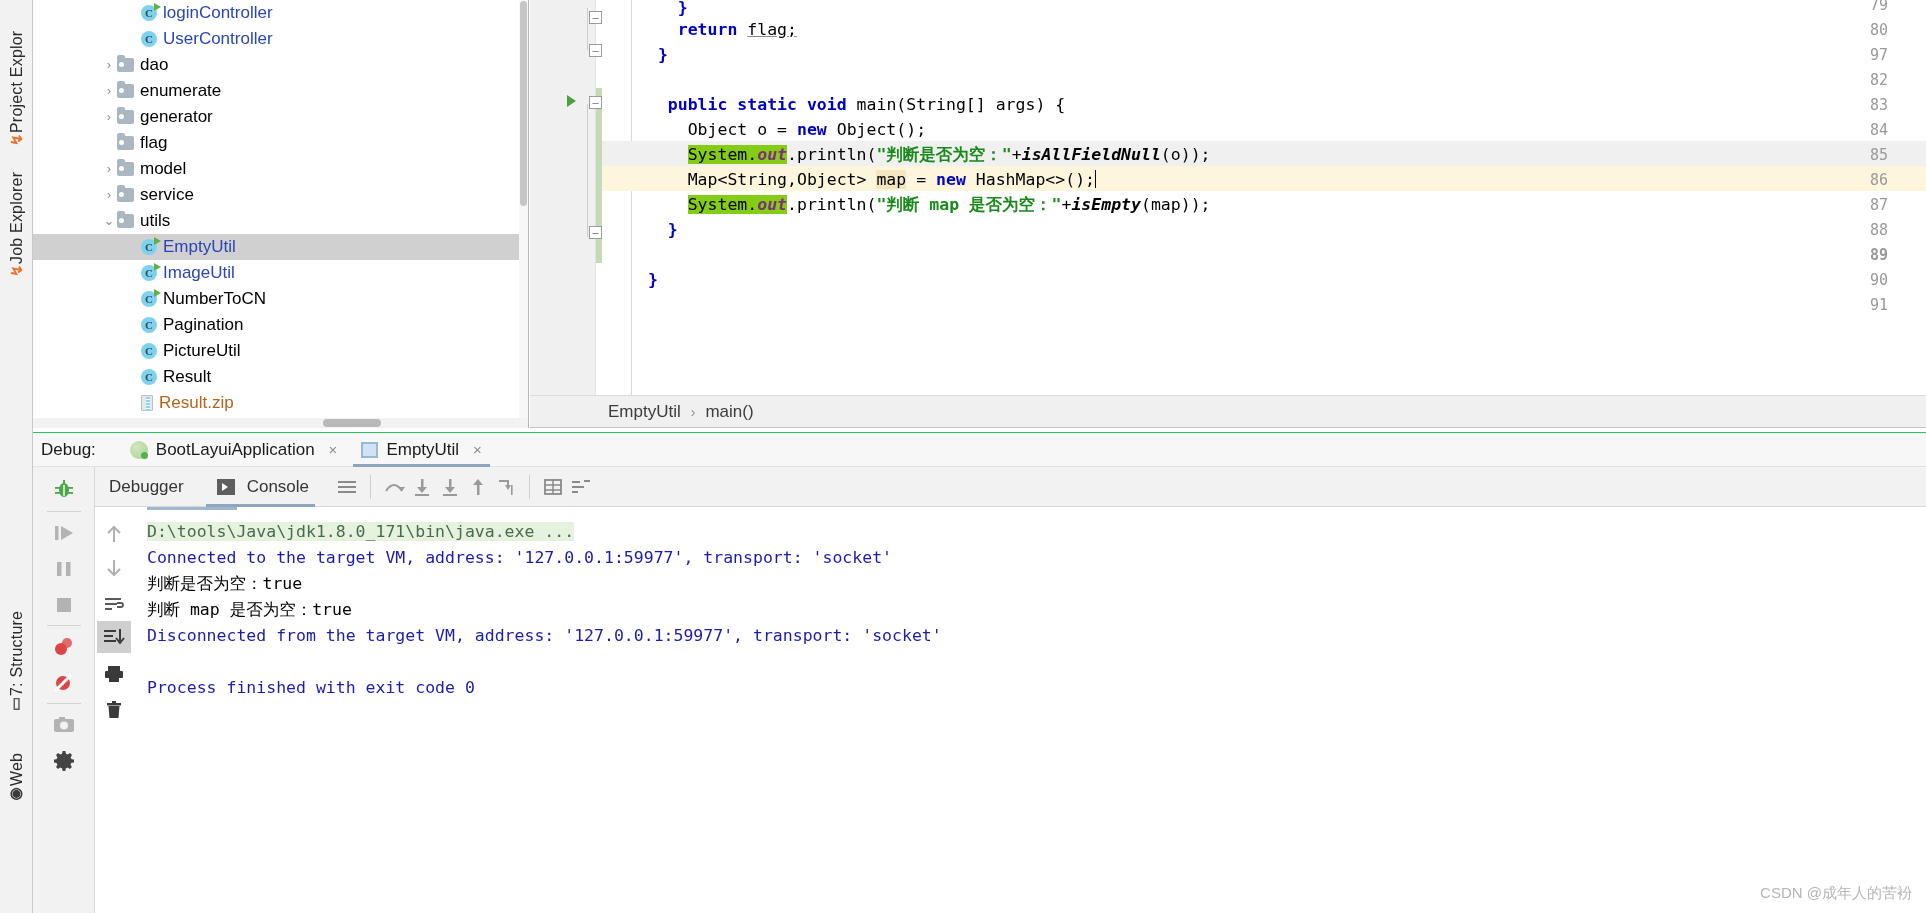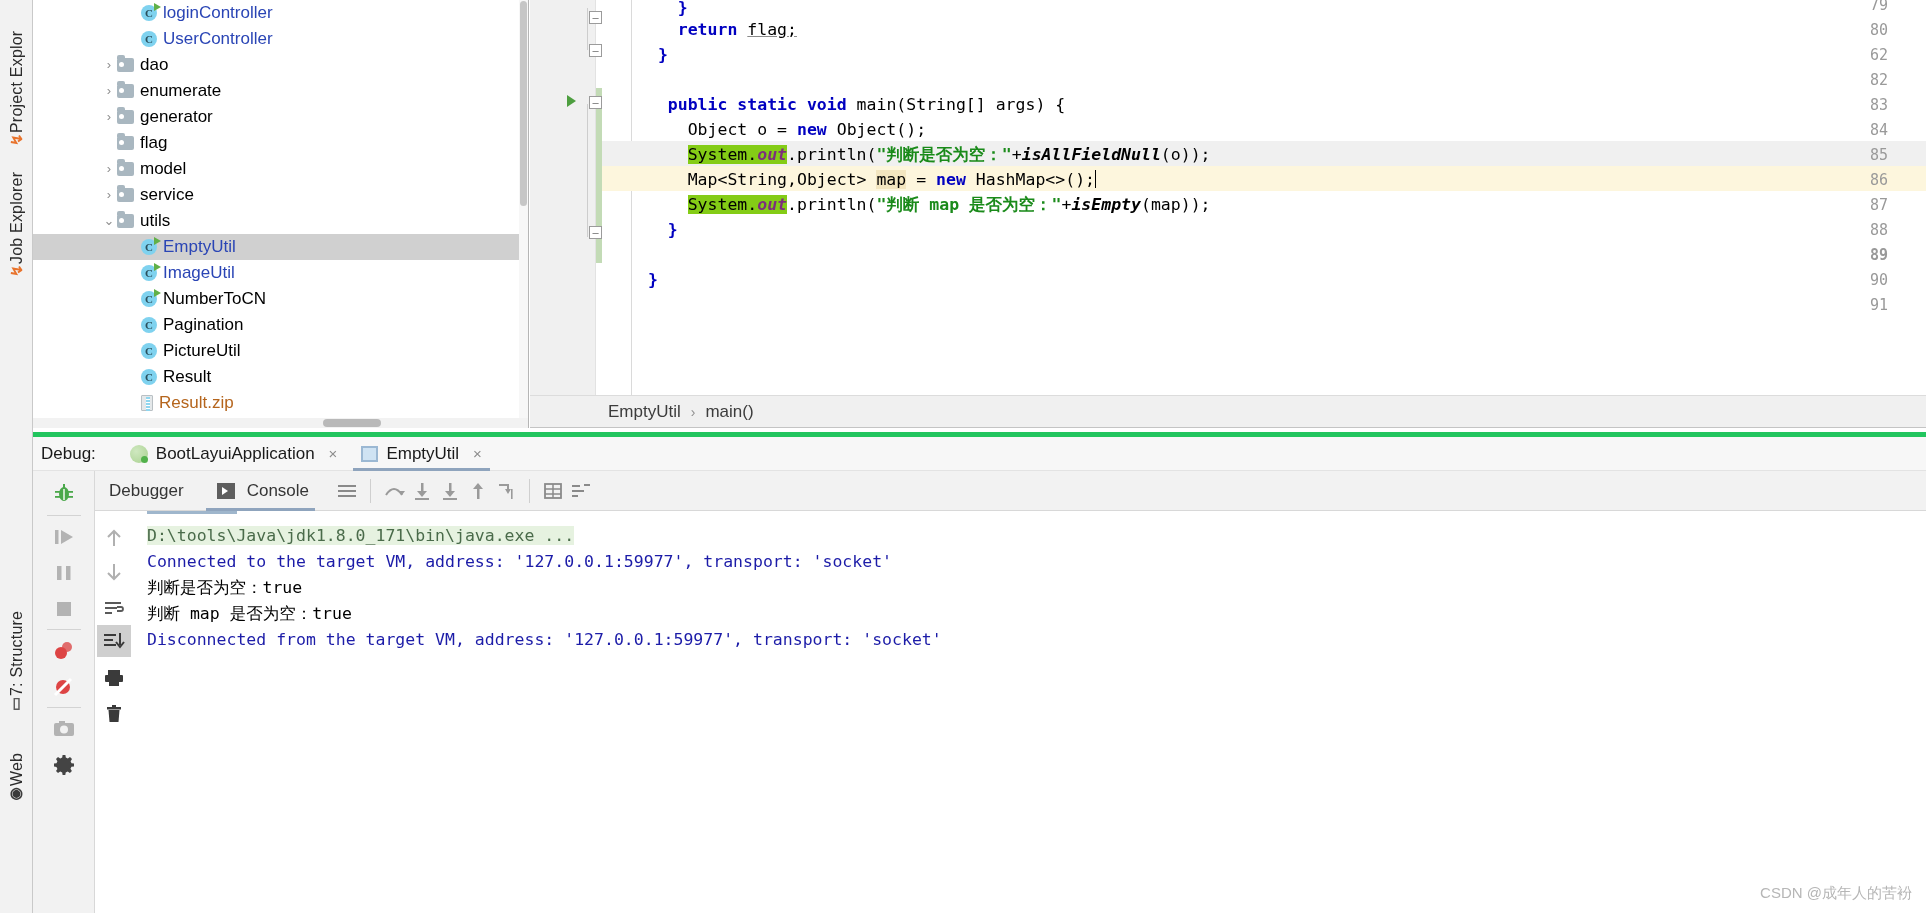--- a/index.html
+++ b/index.html
@@ -165,21 +165,21 @@
   .bc-sep { color:#8f8f8f; font-size:14px; }
 
   
   .bc-filler {
     position:absolute; left:33px; top:428px; width:497px; height:4px; background:#ffffff;
   }
 
   
   .debug-wrap {
     position:absolute; left:33px; top:432px; right:0; bottom:0; background:#ffffff;
-    border-top:5px solid #22c55e;
+    border-top:1px solid #22c55e;
   }
   .debug-header {
     position:absolute; left:0; top:0; right:0; height:34px; background:#f7f7f7;
     display:flex; align-items:center; padding-left:8px; gap:0;
     border-bottom:1px solid #e3e3e3;
   }
   .debug-label { font-size:17px; color:#1a1a1a; margin-right:22px; }
   .dtab {
     height:34px; display:flex; align-items:center; gap:8px; padding:0 12px;
     font-size:17px; color:#1a1a1a; position:relative;
@@ -426,21 +426,21 @@
     <div class="hl-caret-line" style="top:166px;"></div>
 
     <div class="change-stripe" style="top:88px; height:175px;"></div>
 
     <div class="fold-bar" style="top:8px; height:42px;"></div>
     <div class="fold-bar" style="top:104px; height:133px;"></div>
 
     <div id="linenos">
         <div class="lineno" style="top: -4px;">79</div>
         <div class="lineno" style="top: 21px;">80</div>
-        <div class="lineno" style="top: 46px;">62</div>
+        <div class="lineno" style="top: 46px;">97</div>
         <div class="lineno" style="top: 71px;">82</div>
         <div class="lineno" style="top: 96px;">83</div>
         <div class="lineno" style="top: 121px;">84</div>
         <div class="lineno" style="top: 146px;">85</div>
         <div class="lineno" style="top: 171px;">86</div>
         <div class="lineno" style="top: 196px;">87</div>
         <div class="lineno" style="top: 221px;">88</div>
         <div class="lineno" style="top: 246px; font-weight: bold;">89</div>
         <div class="lineno" style="top: 271px; margin-left: 23px;">90</div>
         <div class="lineno" style="top: 296px;">91</div>
@@ -685,19 +685,20 @@
 
     <div class="console" style="left:100px;">
       <div class="console-scroll-top"></div>
       <div id="console-lines">
           <div><span class="c-cmd">D:\tools\Java\jdk1.8.0_171\bin\java.exe ...</span></div>
           <div><span class="c-sys">Connected to the target VM, address: '127.0.0.1:59977', transport: 'socket'</span></div>
           <div><span class="c-out">判断是否为空：true</span></div>
           <div><span class="c-out">判断 map 是否为空：true</span></div>
           <div><span class="c-sys">Disconnected from the target VM, address: '127.0.0.1:59977', transport: 'socket'</span></div>
           <div>&nbsp;</div>
+          <div><span class="c-sys">Process finished with exit code 0</span></div>
         </div>
     </div>
 
     <div class="watermark">CSDN @成年人的苦衯</div>
   </div>
 
 </div>
 
 </body></html>

